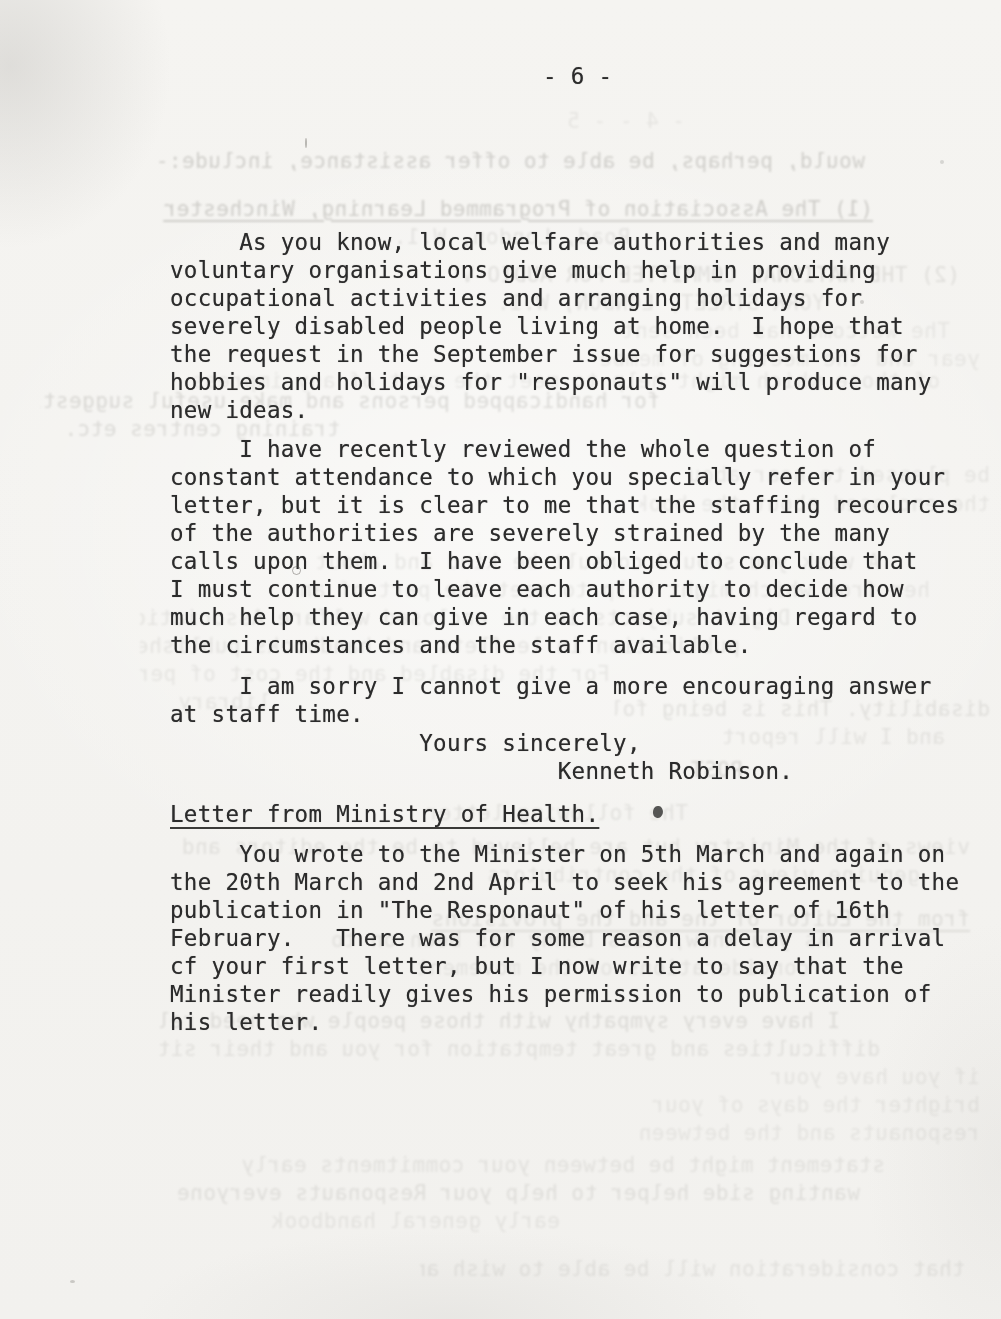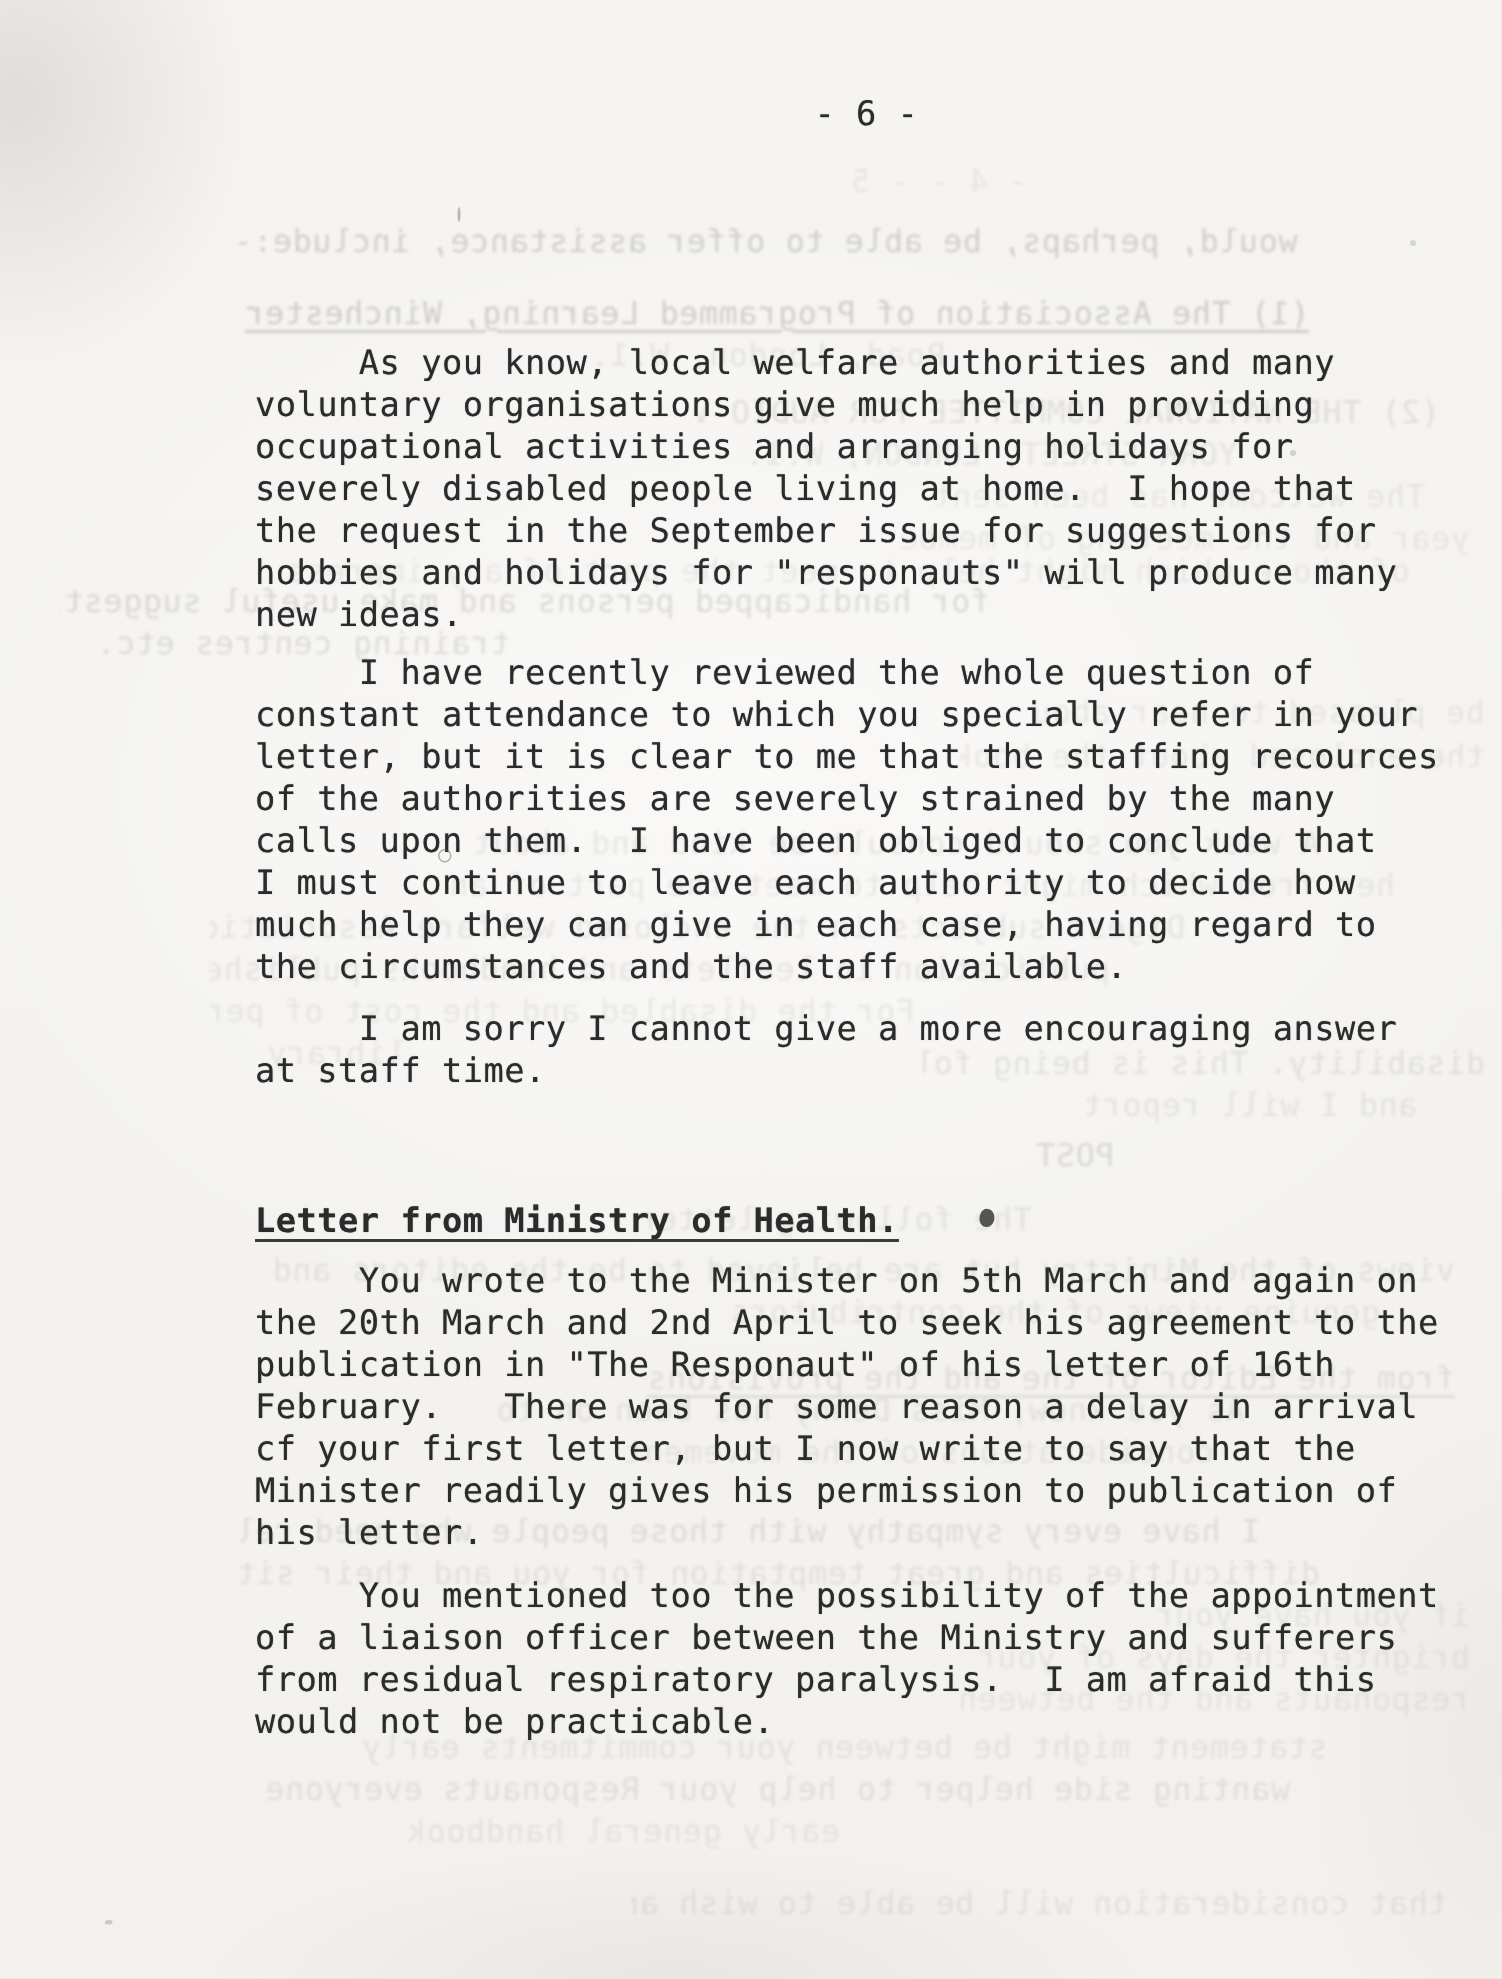--- a/index.html
+++ b/index.html
@@ -28,21 +28,20 @@
     letter-spacing: 0.3px;
     color: #2b2b2b;
     text-shadow: 0 0 0.7px rgba(43,43,43,0.55);
   }
   .pagenum { left: 543px; top: 62px; }
   .heading .u {
     text-decoration: underline;
     text-decoration-thickness: 2px;
     text-underline-offset: 5px;
     text-decoration-color: #3a3a38;
-    font-weight: bold;
   }
   .bleed {
     position: absolute;
     transform: scaleX(-1);
     filter: blur(1.2px);
     color: #68665f;
     white-space: nowrap;
     overflow: hidden;
     font-size: 21px;
     line-height: 26px;
@@ -128,38 +127,36 @@
 letter, but it is clear to me that the staffing recources
 of the authorities are severely strained by the many
 calls upon them.  I have been obliged to conclude that
 I must continue to leave each authority to decide how
 much help they can give in each case, having regard to
 the circumstances and the staff available.</div>
 
   <div class="typeblock" style="top:672px">     I am sorry I cannot give a more encouraging answer
 at staff time.</div>
 
+  <div class="typeblock" style="top:729px">                  Yours sincerely,
+                            Kenneth Robinson.</div>
 
   <div class="typeblock heading" style="top:800px"><span class="u">Letter from Ministry of Health.</span></div>
 
   <div class="ink-blob"></div>
 
   <div class="typeblock" style="top:840px">     You wrote to the Minister on 5th March and again on
 the 20th March and 2nd April to seek his agreement to the
 publication in "The Responaut" of his letter of 16th
 February.   There was for some reason a delay in arrival
 cf your first letter, but I now write to say that the
 Minister readily gives his permission to publication of
 his letter.
 </div>
 
-  <div class="typeblock" style="top:1050px">     You mentioned too the possibility of the appointment
-of a liaison officer between the Ministry and sufferers
-from residual respiratory paralysis.  I am afraid this
-would not be practicable.</div>
 
   <div class="speck" style="left:305px;top:138px;width:2px;height:10px;opacity:.5"></div>
   <div class="speck" style="left:292px;top:566px;width:7px;height:7px;opacity:.45;background:transparent;border:1.5px solid #55534e;"></div>
   <div class="speck" style="left:860px;top:300px;width:4px;height:4px;opacity:.3"></div>
   <div class="speck" style="left:70px;top:1280px;width:5px;height:3px;opacity:.35"></div>
   <div class="speck" style="left:940px;top:160px;width:4px;height:4px;opacity:.25"></div>
 
 </div>
 
 </body></html>

